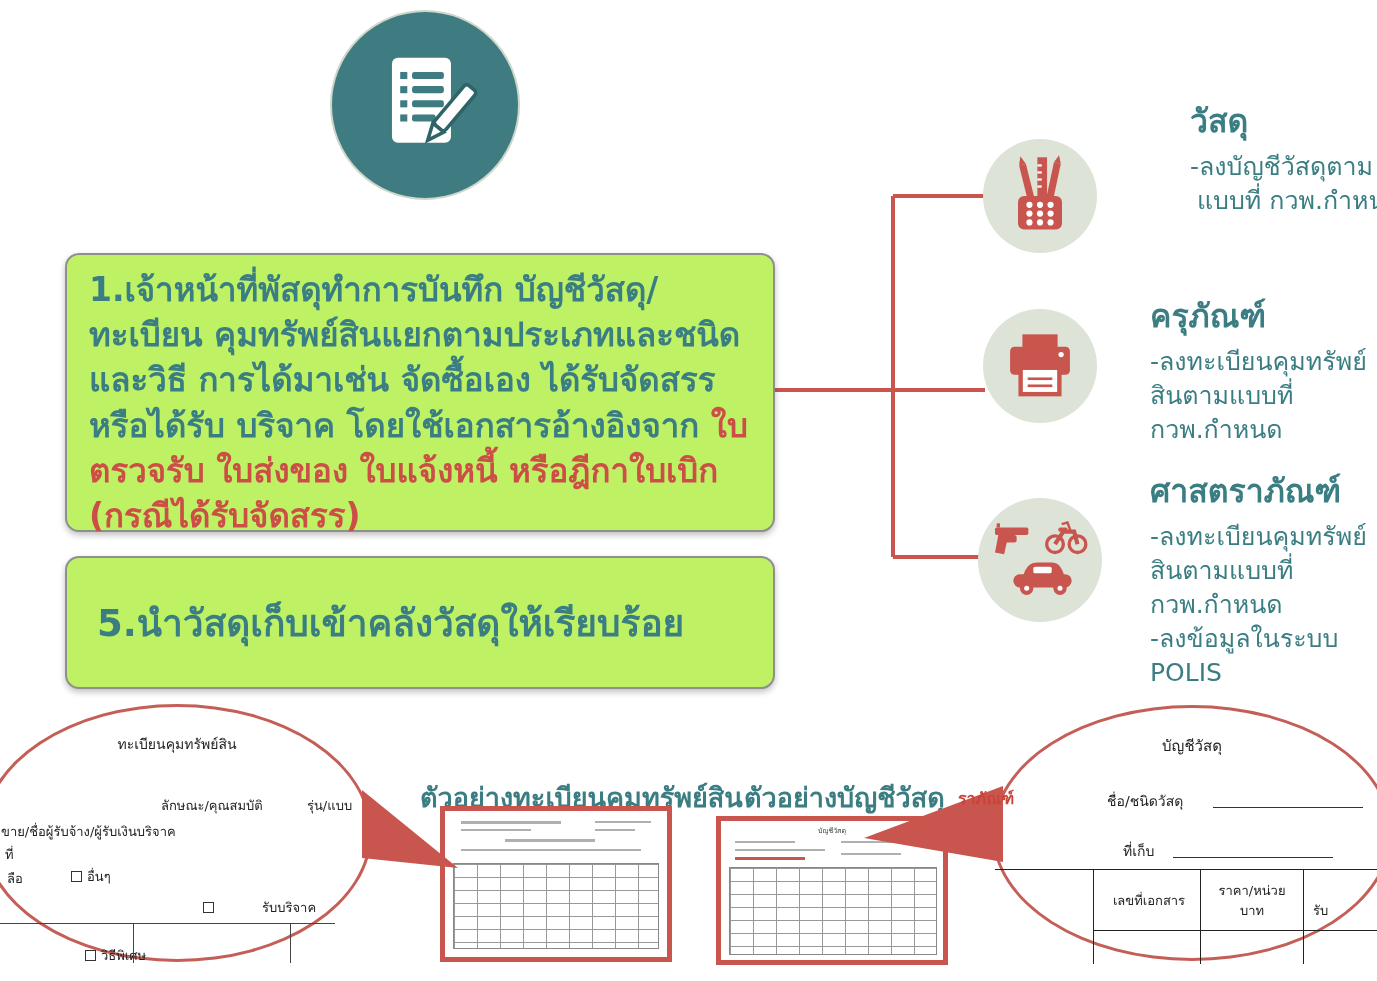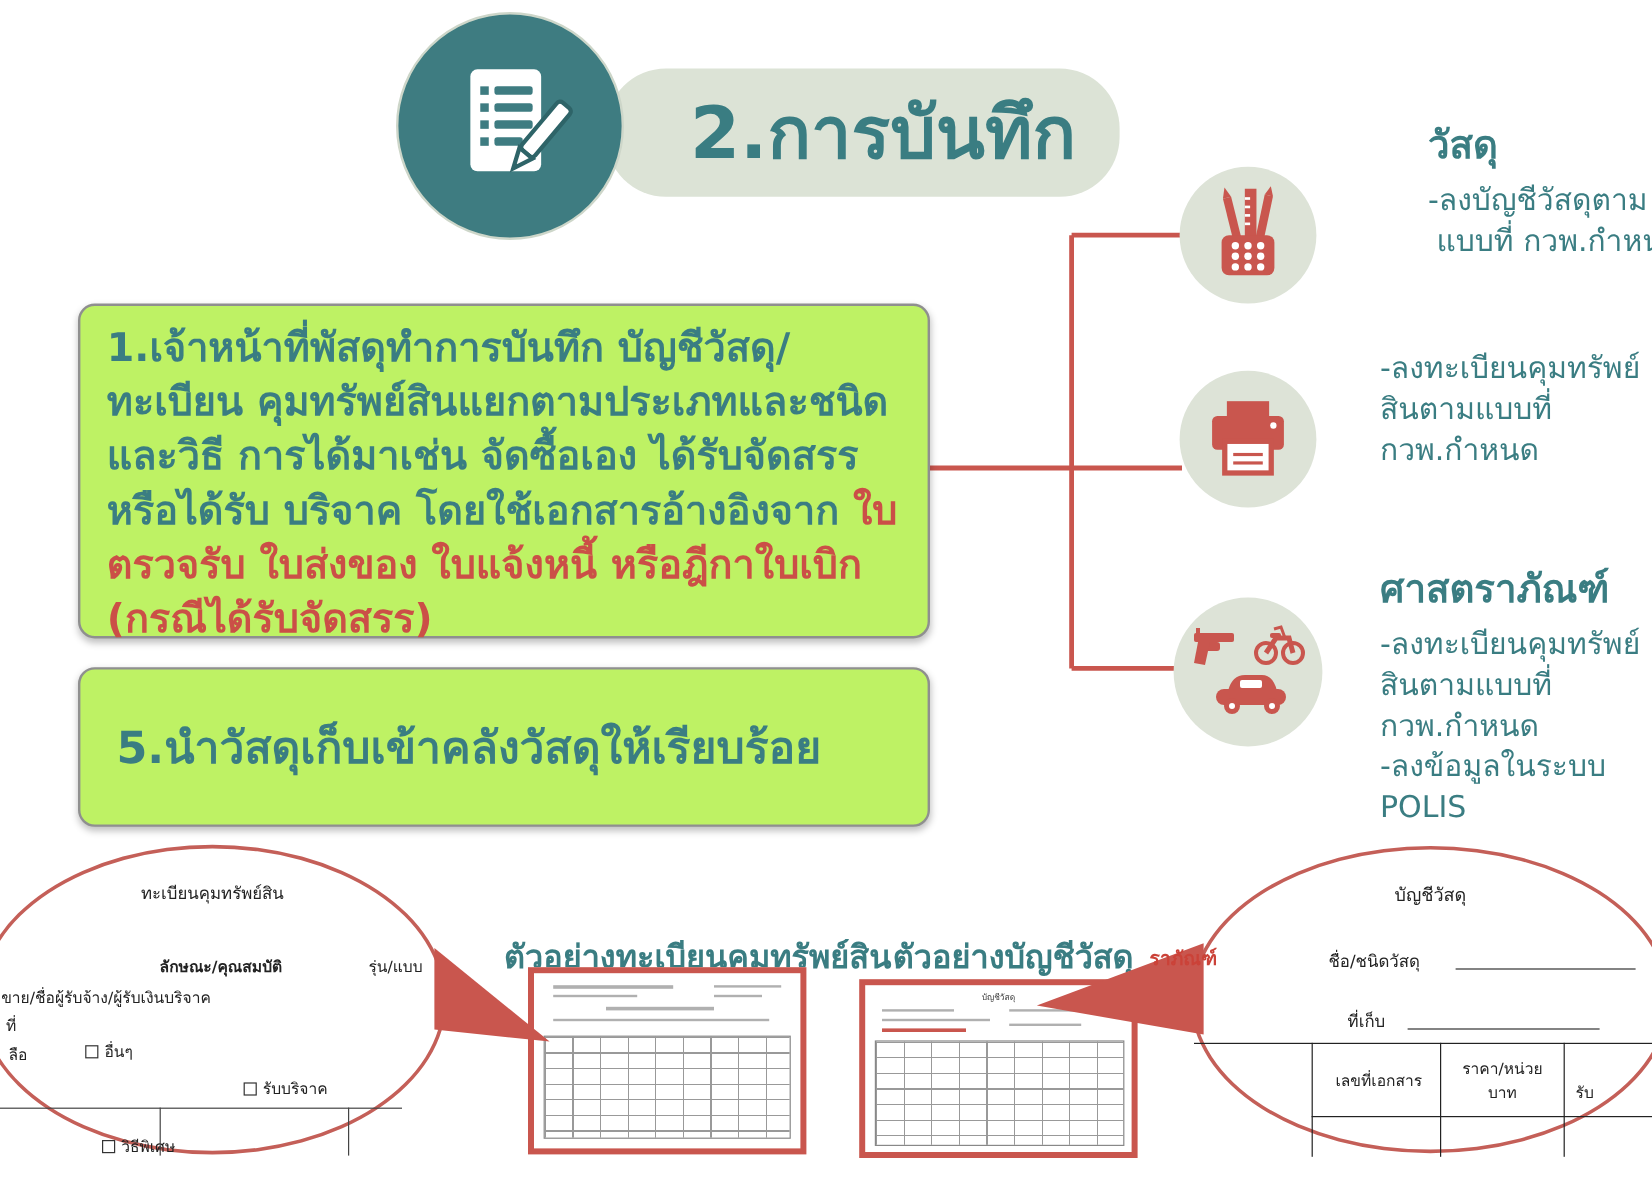--- a/index.html
+++ b/index.html
@@ -138,23 +138,20 @@
 
 <div class="canvas">
 
   <svg class="connectors">
     <path d="M775 390 H985" stroke="#c9564e" stroke-width="4" fill="none"></path>
     <path d="M893 196 V557" stroke="#c9564e" stroke-width="4" fill="none"></path>
     <path d="M893 196 H985" stroke="#c9564e" stroke-width="4" fill="none"></path>
     <path d="M893 557 H982" stroke="#c9564e" stroke-width="4" fill="none"></path>
   </svg>
 
-  <div class="header-pill">
-    <span class="header-title">2.การบันทึก</span>
-  </div>
   <div class="header-circle">
     <svg width="118" height="118" viewBox="0 0 100 100">
       <rect x="22" y="10" width="50" height="72" rx="5" fill="#ffffff"></rect>
       <rect x="29" y="22" width="6" height="6" fill="#3e7c81"></rect>
         <rect x="39" y="22" width="27" height="6" rx="2" fill="#3e7c81"></rect>
       <rect x="29" y="34" width="6" height="6" fill="#3e7c81"></rect>
         <rect x="39" y="34" width="27" height="6" rx="2" fill="#3e7c81"></rect>
       <rect x="29" y="46" width="6" height="6" fill="#3e7c81"></rect>
         <rect x="39" y="46" width="27" height="6" rx="2" fill="#3e7c81"></rect>
       <rect x="29" y="58" width="6" height="6" fill="#3e7c81"></rect>
@@ -211,20 +208,21 @@
     <svg width="88" height="88" viewBox="0 0 100 100">
       <rect x="30" y="14" width="40" height="16" fill="#c9564e"></rect>
       <rect x="16" y="28" width="68" height="32" rx="5" fill="#c9564e"></rect>
       <circle cx="74" cy="37" r="3" fill="#ffffff"></circle>
       <rect x="28" y="52" width="44" height="30" fill="#ffffff" stroke="#c9564e" stroke-width="5"></rect>
       <rect x="36" y="63" width="28" height="3" fill="#c9564e"></rect>
       <rect x="36" y="71" width="28" height="3" fill="#c9564e"></rect>
     </svg>
   </div>
   <div class="cat-text" style="left:1150px; top:290px;">
+    <div class="cat-title">ครุภัณฑ์</div>
     <div class="cat-line">-ลงทะเบียนคุมทรัพย์</div>
     <div class="cat-line">สินตามแบบที่</div>
     <div class="cat-line">กวพ.กำหนด</div>
   </div>
 
   <div class="icon-circle ic3">
     <svg width="100" height="96" viewBox="0 0 120 110">
 
       <rect x="6" y="16" width="40" height="9" rx="2" fill="#c9564e"></rect>
       <rect x="8" y="11" width="4" height="5" fill="#c9564e"></rect>
@@ -250,28 +248,28 @@
     <div class="cat-title">ศาสตราภัณฑ์</div>
     <div class="cat-line">-ลงทะเบียนคุมทรัพย์</div>
     <div class="cat-line">สินตามแบบที่</div>
     <div class="cat-line">กวพ.กำหนด</div>
     <div class="cat-line">-ลงข้อมูลในระบบ</div>
     <div class="cat-line">POLIS</div>
   </div>
 
   <div class="sample-ellipse ellipse-left">
     <div class="el-title" style="top:26px;">ทะเบียนคุมทรัพย์สิน</div>
-    <div class="small-13" style="left:148px; top:88px;font-weight:bold;">ลักษณะ/คุณสมบัติ</div>
+    <div class="small-13" style="left:176px; top:88px;">ลักษณะ/คุณสมบัติ</div>
     <div class="small-13" style="left:322px; top:88px;">รุ่น/แบบ</div>
     <div class="small-13" style="left:16px; top:114px;">ขาย/ชื่อผู้รับจ้าง/ผู้รับเงินบริจาค</div>
     <div class="small-13" style="left:20px; top:137px;">ที่</div>
     <div class="small-13" style="left:22px; top:161px;">ลือ</div>
     <div class="small-13" style="left:86px; top:159px;"><span class="cb"></span><span style="position:static;">อื่นๆ</span></div>
     <div class="small-13" style="left:100px; top:190px;margin-top:48px;"><span class="cb"></span><span style="position:static;">วิธีพิเศษ</span></div>
-    <div class="small-13" style="left:218px; top:190px;"><span class="cb"></span><span style="position:static;">รับบริจาค</span></div>
+    <div class="small-13" style="left:218px; top:190px;"><span class="cb"></span><span style="position:static;margin-left:43px;">รับบริจาค</span></div>
     <div class="hline" style="left:10px; top:216px; width:340px;"></div>
     <div class="vline" style="left:148px; top:216px; height:40px;"></div>
     <div class="vline" style="left:305px; top:216px; height:40px;"></div>
   </div>
 
   <div class="caption" style="left:420px; top:776px;">ตัวอย่างทะเบียนคุมทรัพย์สิน</div>
   <div class="caption" style="left:744px; top:776px;">ตัวอย่างบัญชีวัสดุ</div>
 
   <div class="thumb thumb1">
     <div class="tb" style="left:16px; top:10px; width:100px; height:3px;"></div>

